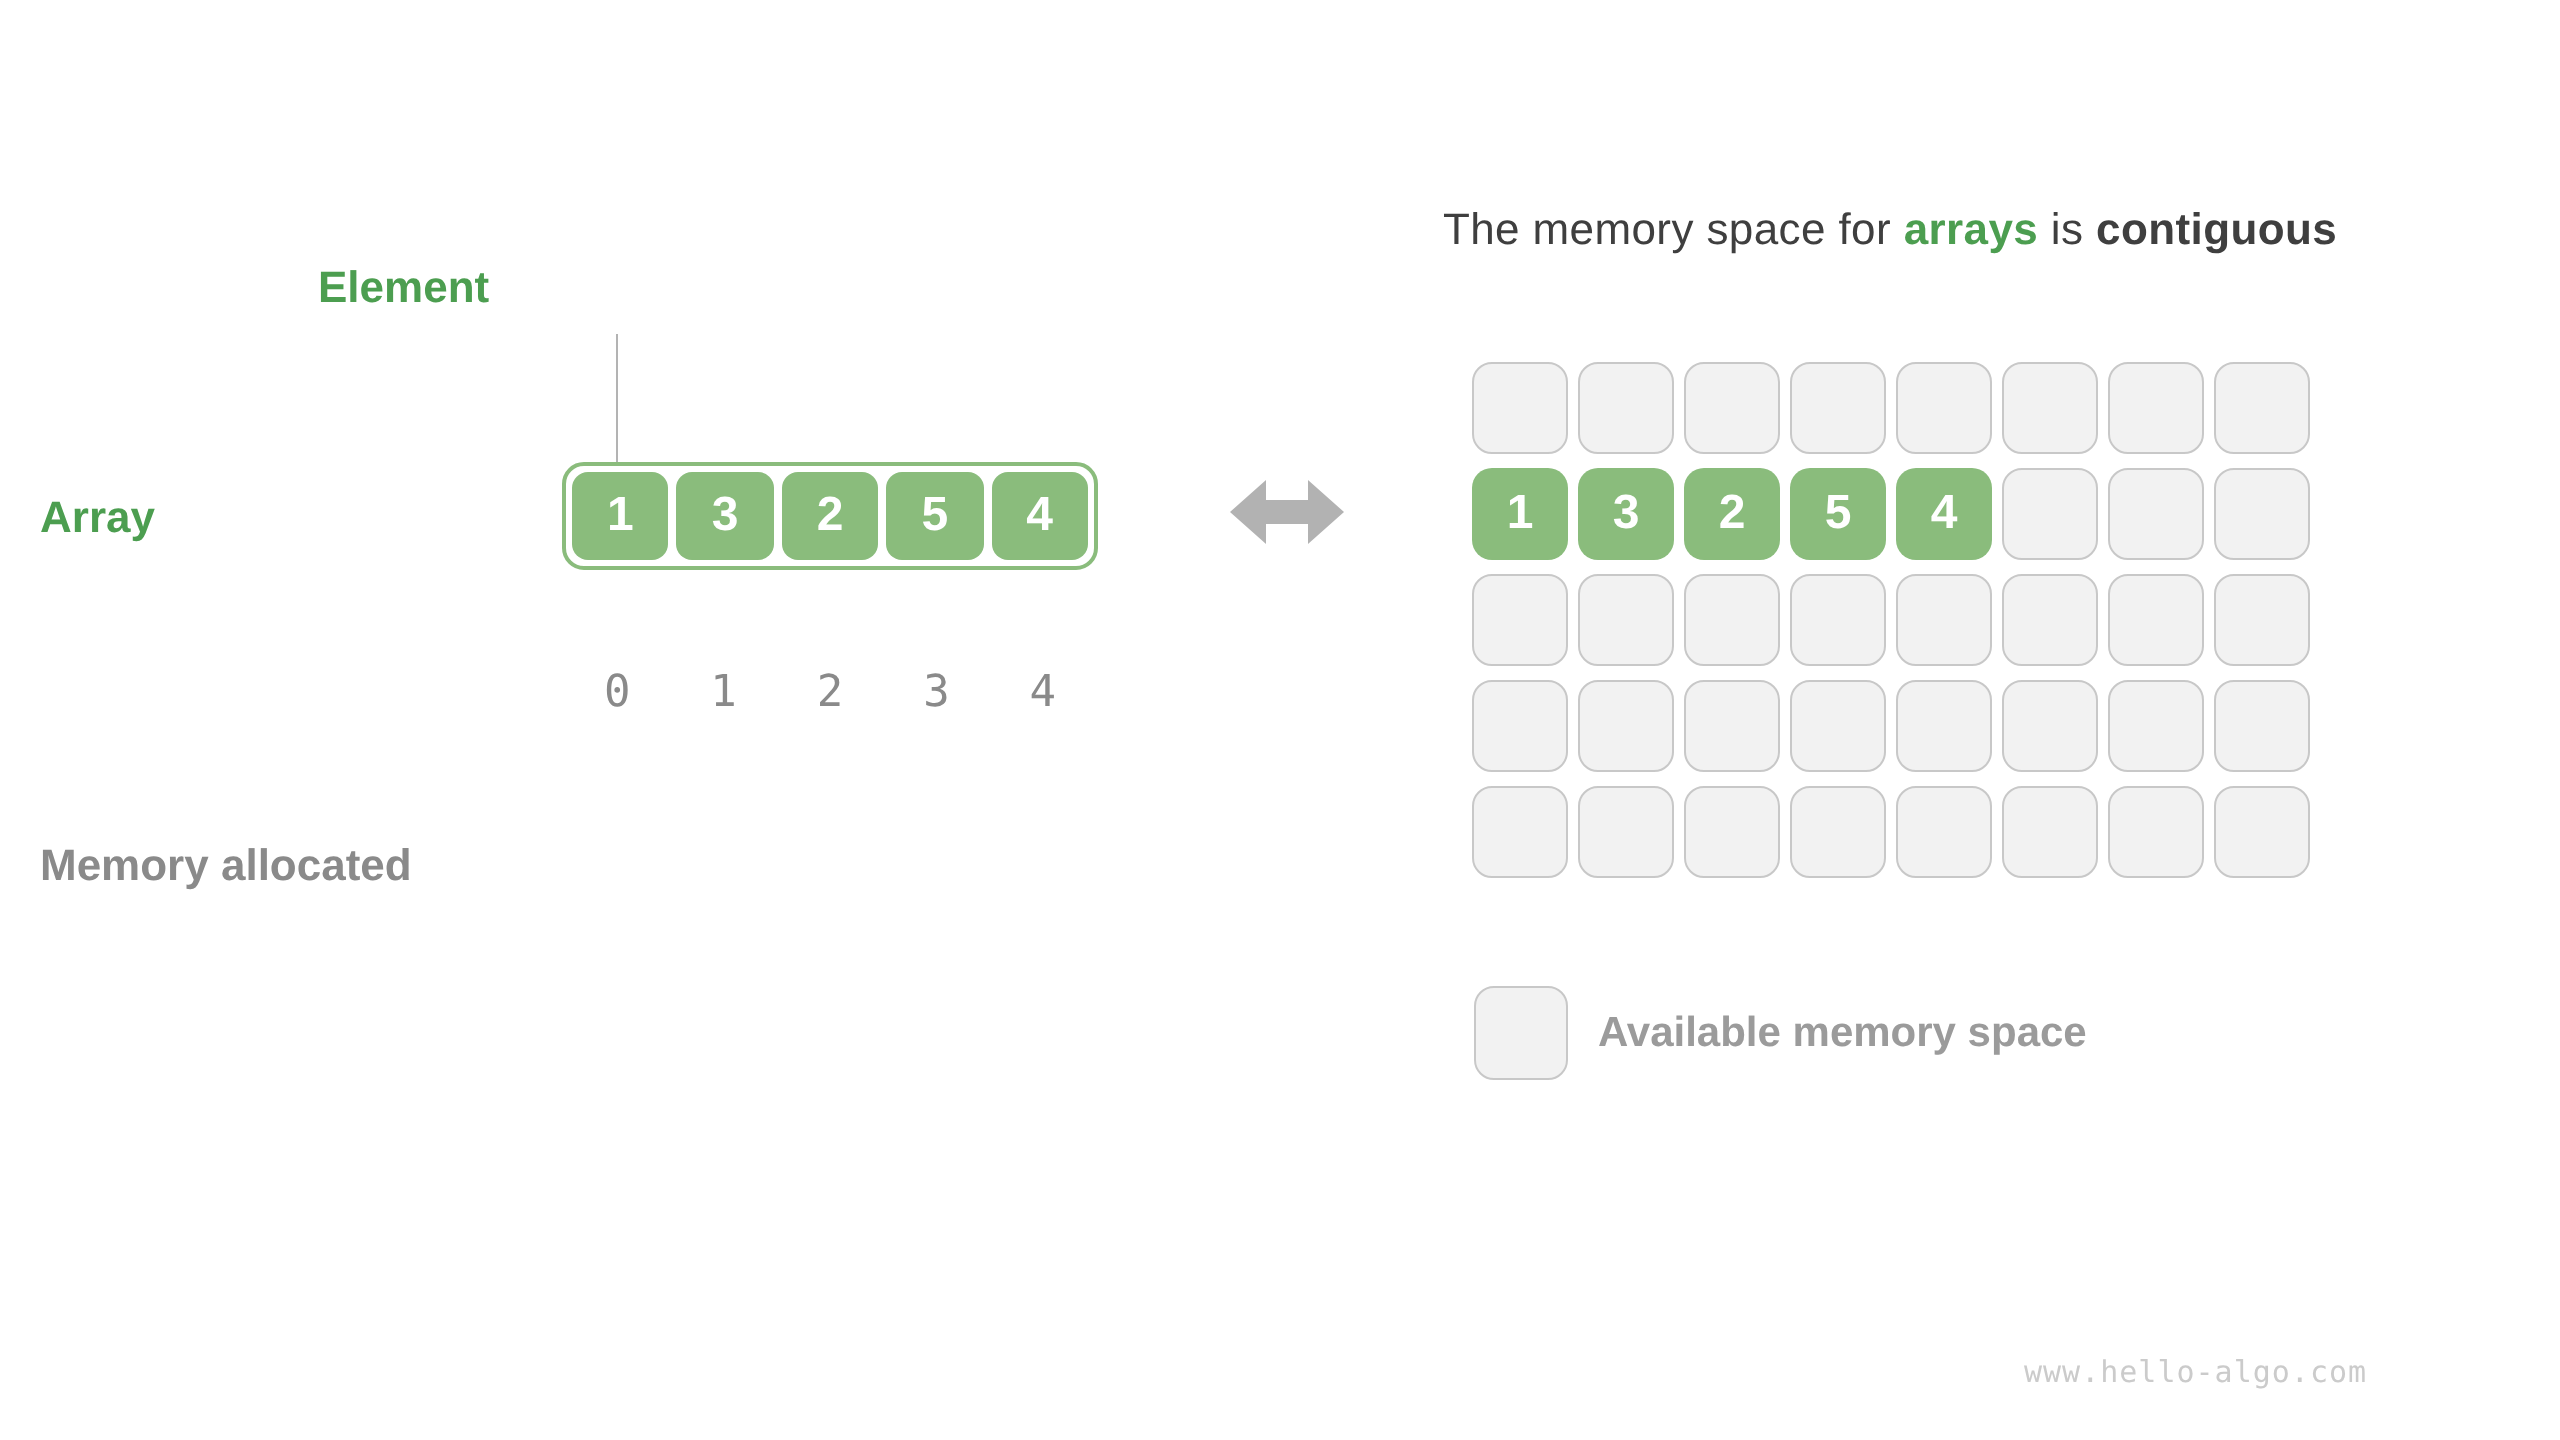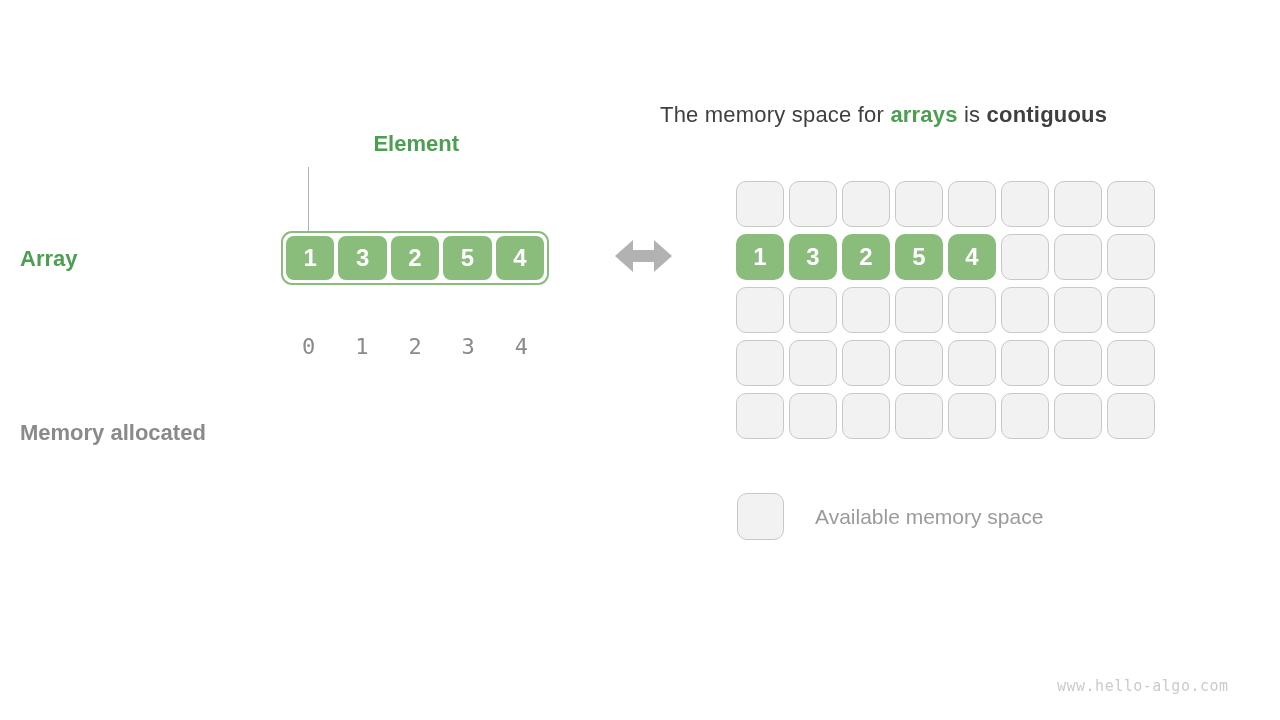--- a/index.html
+++ b/index.html
@@ -15,35 +15,36 @@
     background: #ffffff;
     overflow: hidden;
   }
 
   
   .title {
     position: absolute;
     left: 660px;
     top: 101px;
     width: 570px;
+    text-align: center;
     font-size: 22px;
     line-height: 27px;
     color: #3f3f3f;
     letter-spacing: 0.2px;
   }
   .title .hl { color: var(--green-text, #4C9E50); font-weight: bold; }
   .title .em { font-weight: bold; }
 
   
   .element-label {
     position: absolute;
     left: 159px;
     top: 131px;
     width: 300px;
-    text-align: right;
+    text-align: left;
     font-size: 22px;
     font-weight: bold;
     color: var(--green-text, #4C9E50);
   }
   .connector {
     position: absolute;
     left: 308px;
     top: 167px;
     width: 1px;
     height: 64px;
@@ -163,30 +164,31 @@
     flex: 0 0 auto;
   }
   .legend-box.gray {
     background: var(--gray-cell-fill, #F2F2F2);
     border: 1.5px solid var(--gray-cell-border, #C8C8C8);
   }
   .legend-box.green {
     background: var(--green-fill, #8ABC7C);
   }
   .legend-label {
-    margin-left: 31px;
+    margin-left: 15px;
     font-size: 21px;
     color: var(--legend-text, #9B9B9B);
     white-space: nowrap;
+    font-weight: bold;
   }
 
   
   .watermark {
     position: absolute;
-    left: 1057px;
+    left: 1012px;
     top: 677px;
     font-family: "DejaVu Sans Mono", monospace;
     font-size: 15px;
     color: var(--watermark-gray, #CBCBCB);
     letter-spacing: 0.5px;
   }
 </style>
 </head>
 <body>
 

